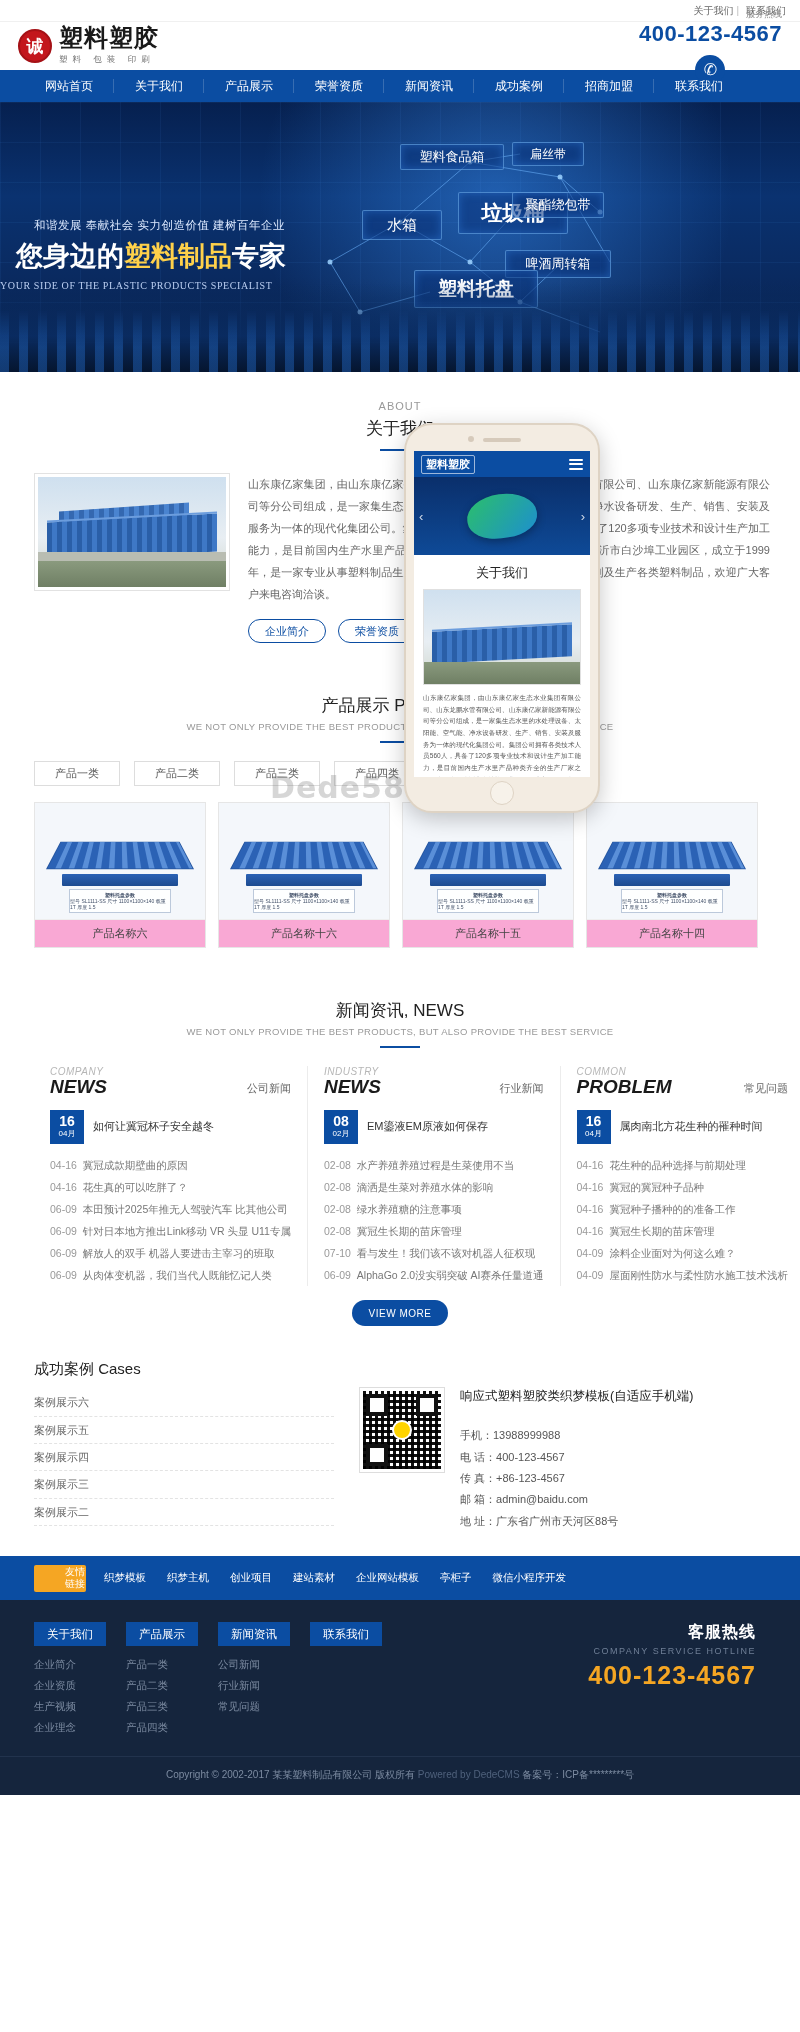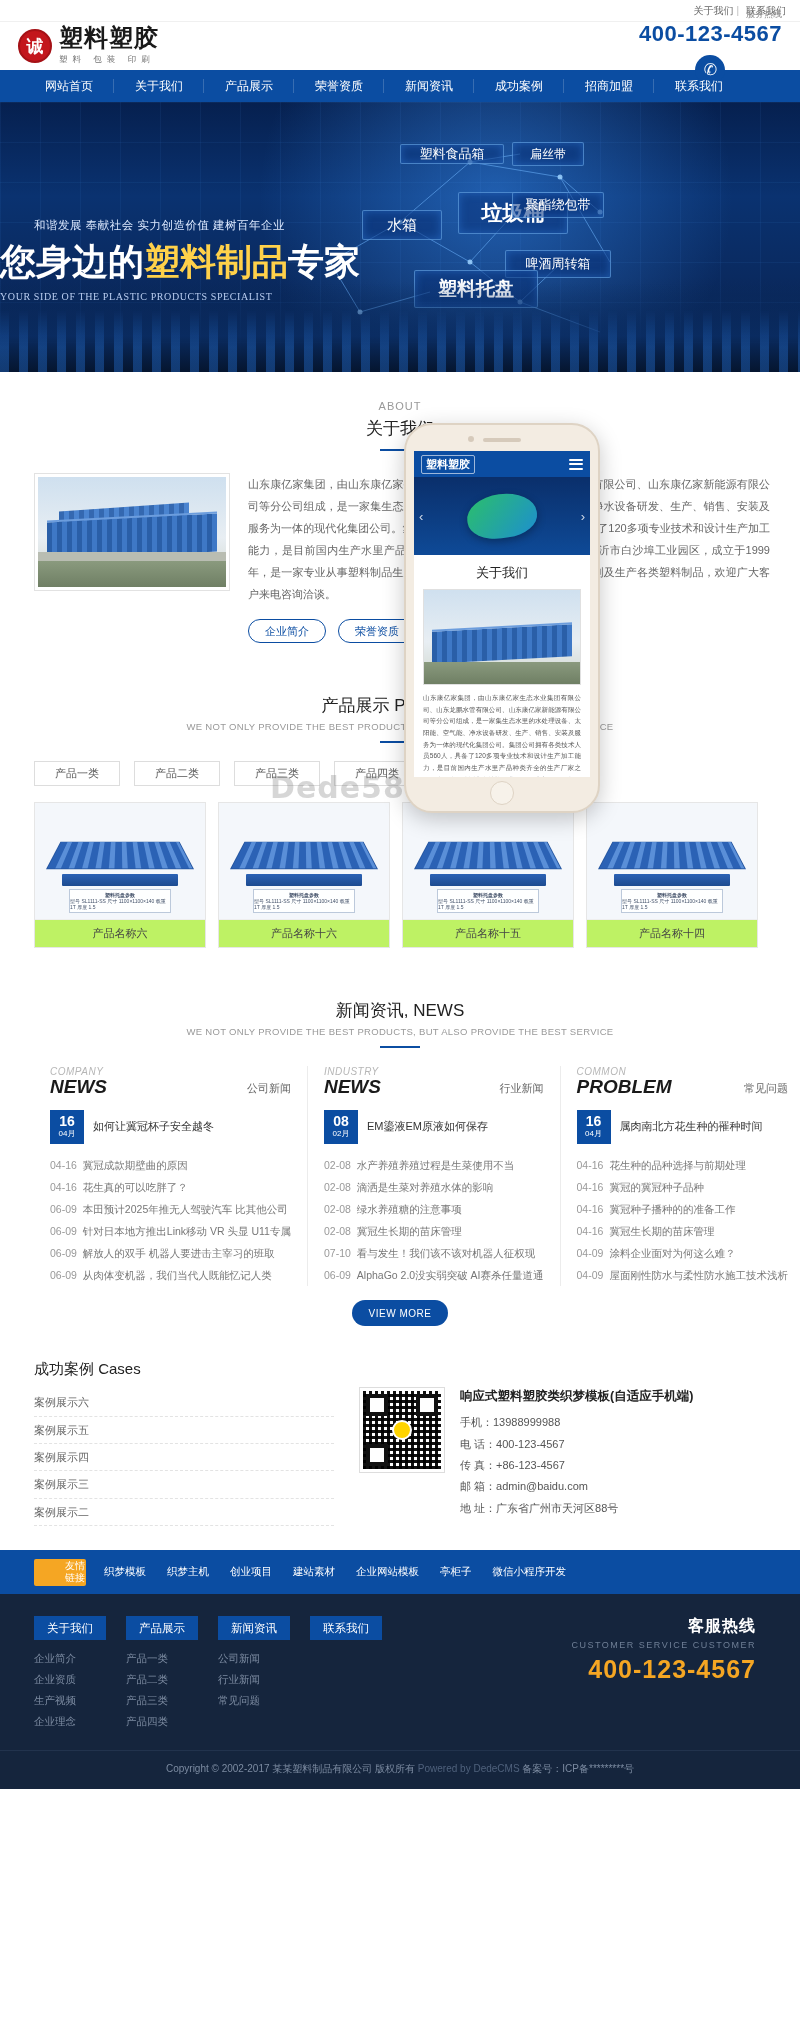--- a/index.html
+++ b/index.html
@@ -115,40 +115,40 @@
     background-size: 40px 40px;
   }
   .banner-text {
     position: absolute; left: 0; top: 116px; width: 330px; z-index: 5;
   }
   .banner-sub {
     color: #dce9ff; font-size: 11.5px; letter-spacing: 0.5px;
     padding-left: 34px; margin-bottom: 7px;
   }
   .banner-title {
-    font-size: 36px; font-weight: bold; color: #ffffff; line-height: 1.2;
-    padding-left: 0px; white-space: nowrap;
+    font-size: 27px; font-weight: bold; color: #ffffff; line-height: 1.2;
+    padding-left: 16px; white-space: nowrap;
   }
   .banner-title .hl { color: #ffd14a; }
   .banner-en {
     color: #b9cdf0; font-size: 10px; letter-spacing: 0.6px; margin-top: 8px;
     white-space: nowrap;
     font-family: Liberation Serif, serif;
   }
   .tag {
     position: absolute;
     background: rgba(10,50,120,0.55);
     border: 1px solid rgba(120,190,255,0.55);
     color: #fff;
     border-radius: 2px;
     display: flex; align-items: center; justify-content: center;
     box-shadow: 0 0 10px rgba(60,150,255,0.35) inset;
     white-space: nowrap;
   }
-  .tag.t1 { left: 400px; top: 42px;  width: 104px; height: 20px; font-size: 13px; }
+  .tag.t1 { left: 400px; top: 42px;  width: 104px; height: 26px; font-size: 13px; }
   .tag.t2 { left: 512px; top: 40px;  width: 72px;  height: 24px; font-size: 12px; }
   .tag.t3 { left: 362px; top: 108px; width: 80px;  height: 30px; font-size: 15px; }
   .tag.t4 { left: 458px; top: 90px;  width: 110px; height: 42px; font-size: 21px; font-weight: bold;}
   .tag.t5 { left: 512px; top: 90px;  width: 92px;  height: 26px; font-size: 13px; }
   .tag.t6 { left: 505px; top: 148px; width: 106px; height: 28px; font-size: 13px; }
   .tag.t7 { left: 414px; top: 168px; width: 124px; height: 38px; font-size: 19px; font-weight: bold;}
   .banner svg.lines { position: absolute; inset: 0; }
 
   
   .section-title { text-align: center; padding-top: 28px; }
@@ -270,21 +270,21 @@
     display: flex; gap: 14px; padding: 18px 34px 0; justify-content: flex-start;
   }
   .prod-tab {
     width: 86px; height: 25px; border: 1px solid #ddd; background: #fff;
     display: flex; align-items: center; justify-content: center;
     font-size: 11px; color: #555; cursor: pointer;
   }
   .prod-grid {
     display: flex; gap: 12px; padding: 16px 34px 0;
   }
-  .prod-card { width: 172px; border: 1px solid #e6e6e6; background: #bef264; }
+  .prod-card { width: 172px; border: 1px solid #e6e6e6; background: #f9a8d4; }
   .prod-img {
     height: 116px; background: #f4f7fb; position: relative; overflow: hidden;
     display: flex; align-items: center; justify-content: center;
   }
   .pallet {
     width: 132px; height: 58px; position: relative;
   }
   .pallet .top {
     position: absolute; inset: 0 0 14px 0;
     background: repeating-linear-gradient(90deg,#2b62b5 0 7px,#5a8fd8 7px 12px);
@@ -359,21 +359,21 @@
       repeating-linear-gradient(0deg,#111 0 3px,#fff 3px 6px);
     background-blend-mode: multiply;
     border: 3px solid #fff; outline: 1px solid #ddd;
   }
   .qr .c { position: absolute; width: 22px; height: 22px; border: 4px solid #111; background: #fff; }
   .qr .c1 { left: 3px; top: 3px; } .qr .c2 { right: 3px; top: 3px; } .qr .c3 { left: 3px; bottom: 3px; }
   .qr .face {
     position: absolute; left: 50%; top: 50%; transform: translate(-50%,-50%);
     width: 20px; height: 20px; border-radius: 50%; background: #ffd400; border: 2px solid #fff;
   }
-  .contact-title { font-size: 12.5px; color: #222; font-weight: bold; margin-bottom: 7px; }
+  .contact-title { font-size: 12.5px; color: #222; font-weight: normal; margin-bottom: 20px; }
   .contact-line { font-size: 11px; color: #555; line-height: 1.95; }
 
   
   .links {
     height: 44px; background: #0b4da2; display: flex; align-items: center; padding-left: 34px;
   }
   .links-badge {
     width: 52px; height: 27px; background: #f5a623; color: #fff;
     display: flex; align-items: center; justify-content: center;
     font-size: 10px; border-radius: 2px; text-align: center; line-height: 1.2; padding-left: 30px;
@@ -761,21 +761,21 @@
       <div class="foot-h">新闻资讯</div>
       <div class="foot-link">公司新闻</div>
       <div class="foot-link">行业新闻</div>
       <div class="foot-link">常见问题</div>
     </div>
     <div class="foot-col">
       <div class="foot-h">联系我们</div>
     </div>
     <div class="foot-right">
       <div class="foot-hot-cn">客服热线</div>
-      <div class="foot-hot-en">CUSTOMER SERVICE CUSTOMER</div>
+      <div class="foot-hot-en">COMPANY SERVICE HOTLINE</div>
       <div class="foot-hot-num">400-123-4567</div>
     </div>
   </div>
 
   <div class="copyright">
     <span>Copyright © 2002-2017 某某塑料制品有限公司 版权所有</span>
     <span class="dim">Powered by DedeCMS</span>
     <span>备案号：ICP备*********号</span>
   </div>
 

